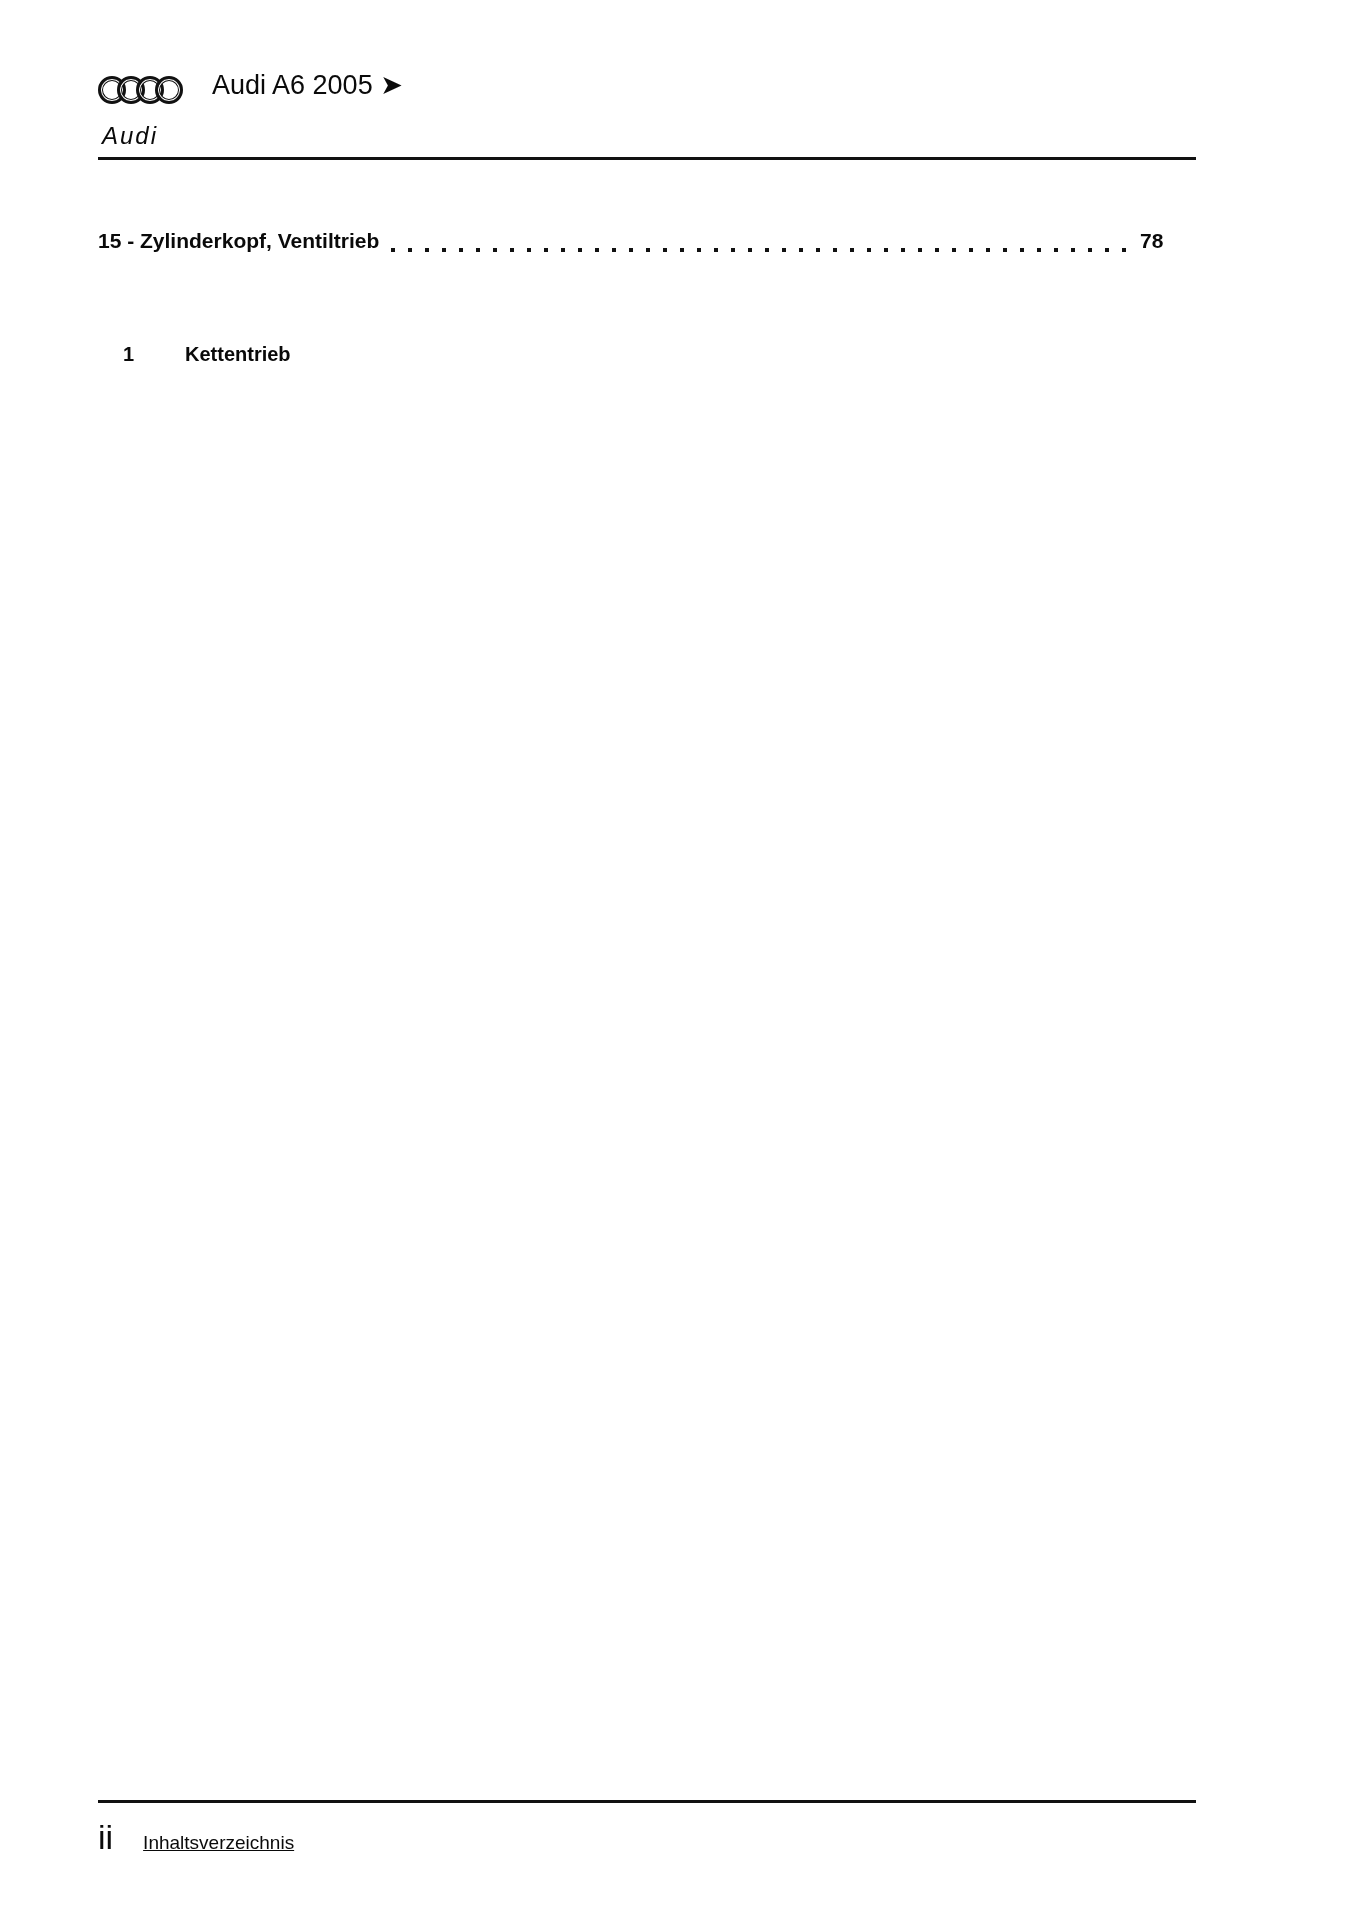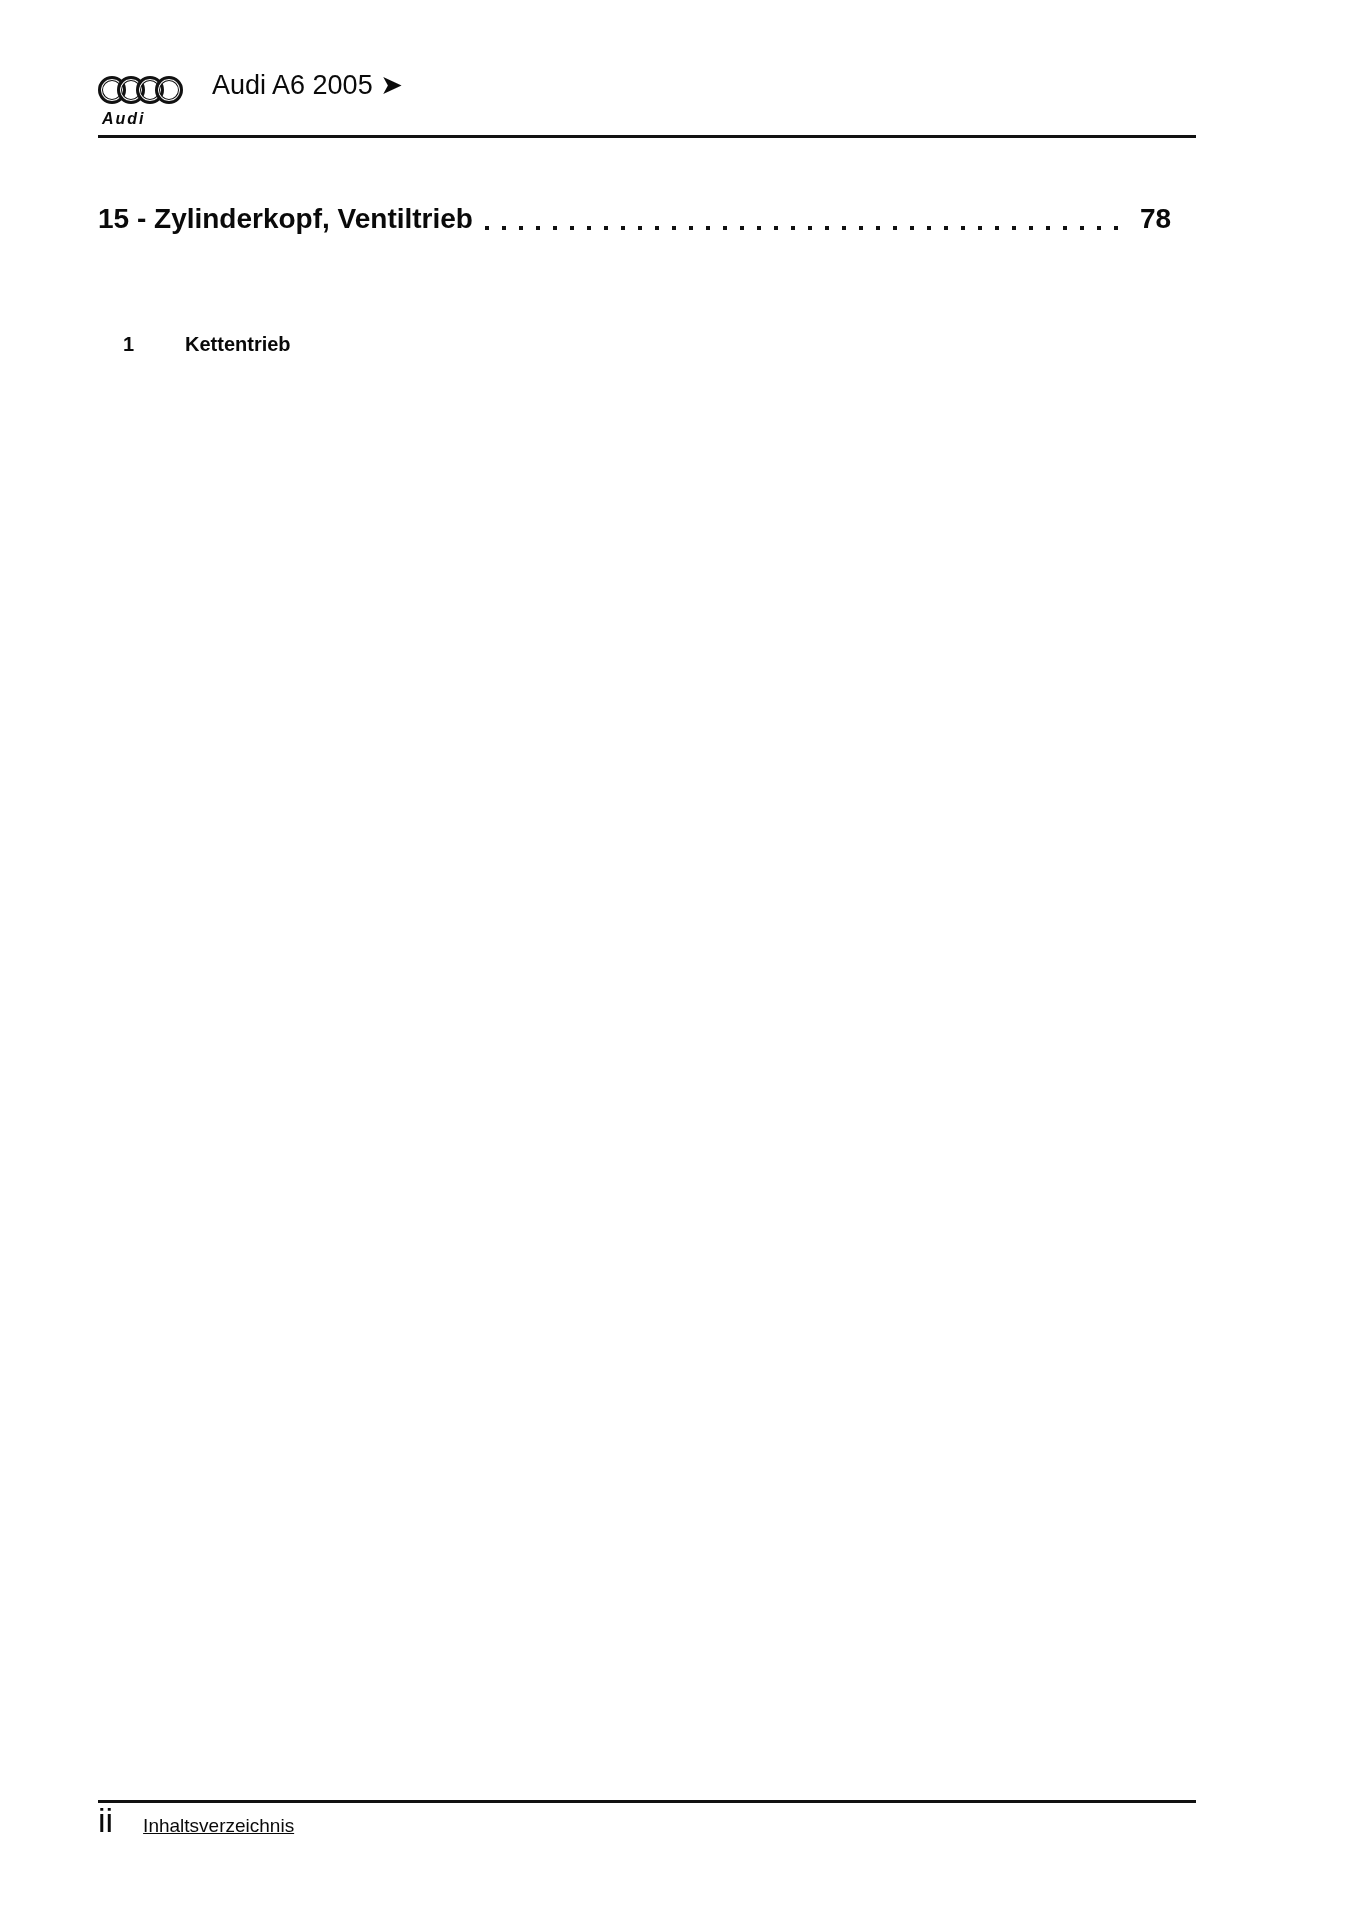--- a/index.html
+++ b/index.html
@@ -21,36 +21,36 @@
   .rings { display: flex; }
   .ring {
     width: 22px; height: 22px;
     border: 3px solid #111;
     border-radius: 50%;
     box-shadow: inset 0 0 0 1px #fff, inset 0 0 0 2px #111;
     background: transparent;
   }
   .ring + .ring { margin-left: -9px; }
   .brand {
-    font-weight: bold; font-style: italic;
-    font-size: 16px; letter-spacing: 2px;
-    margin-top: 6px; padding-left: 4px;
+    font-weight: normal; font-style: italic;
+    font-size: 24px; letter-spacing: 2px;
+    margin-top: 18px; padding-left: 4px;
   }
   .hdr-text { padding-left: 18px; text-align: right; }
   .hdr-line1 { font-size: 27px; line-height: 31px; }
   .hdr-line2 { font-size: 27px; line-height: 31px; }
   .hdr-rule { height: 3px; background: #111; margin-top: 7px; }
 
   
   .toc { margin-top: 64px; }
 
   .sec-row {
     display: flex; align-items: baseline;
-    font-size: 28px; font-weight: bold; line-height: 34px;
-    margin-bottom: 24px; white-space: nowrap;
+    font-size: 21px; font-weight: bold; line-height: 34px;
+    margin-bottom: 12px; white-space: nowrap;
   }
   .sec-title { flex: 0 0 auto; }
   .sec-page { flex: 0 0 auto; min-width: 56px; text-align: left; }
 
   .row {
     display: flex; align-items: baseline;
     font-size: 20px; line-height: 28px;
     padding-left: 25px; white-space: nowrap;
   }
   .row.sub { margin-top: 6px; font-weight: bold; }
@@ -71,21 +71,21 @@
     margin-bottom: 6px;
     background-image: repeating-linear-gradient(to right, #111 0 4px, transparent 4px 17px);
   }
 
   
   .footer {
     position: absolute;
     left: 98px; right: 161px; top: 1800px;
   }
   .footer-rule { height: 3px; background: #111; }
-  .footer-row { display: flex; align-items: baseline; margin-top: 0; }
+  .footer-row { display: flex; align-items: baseline; margin-top: 17px; }
   .footer-page { font-size: 34px; line-height: 34px; }
   .footer-label { font-size: 19px; margin-left: 30px; text-decoration: underline; }
 </style>
 </head>
 <body>
 
 <div class="page">
 
   <div class="hdr">
     <div class="hdr-logo">

